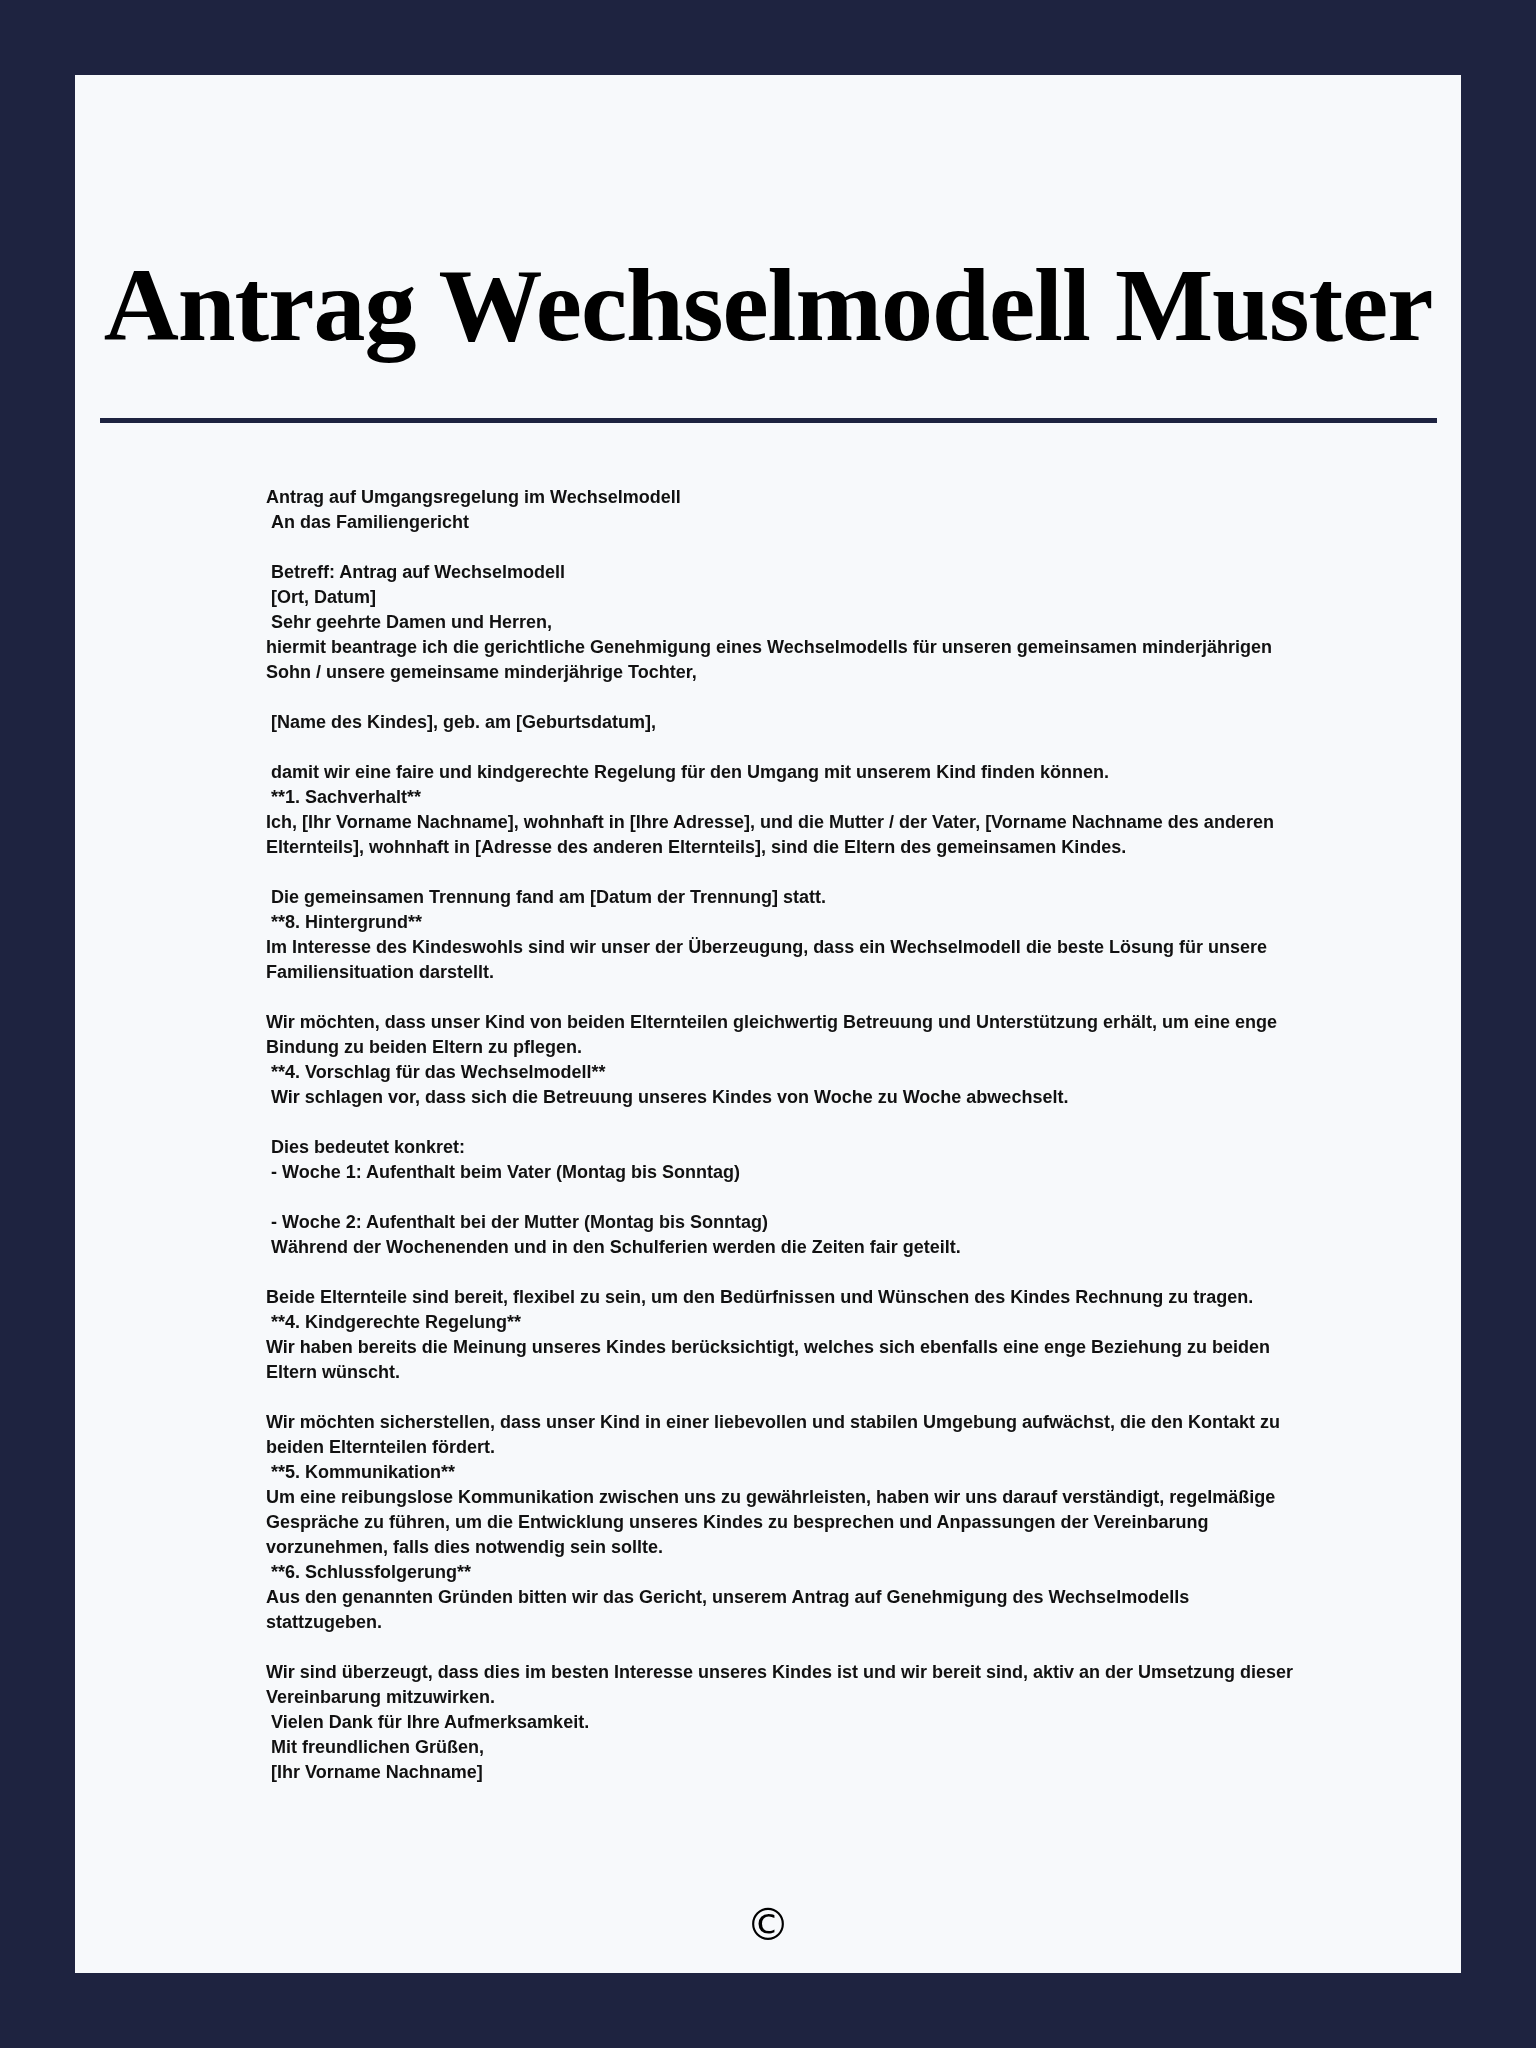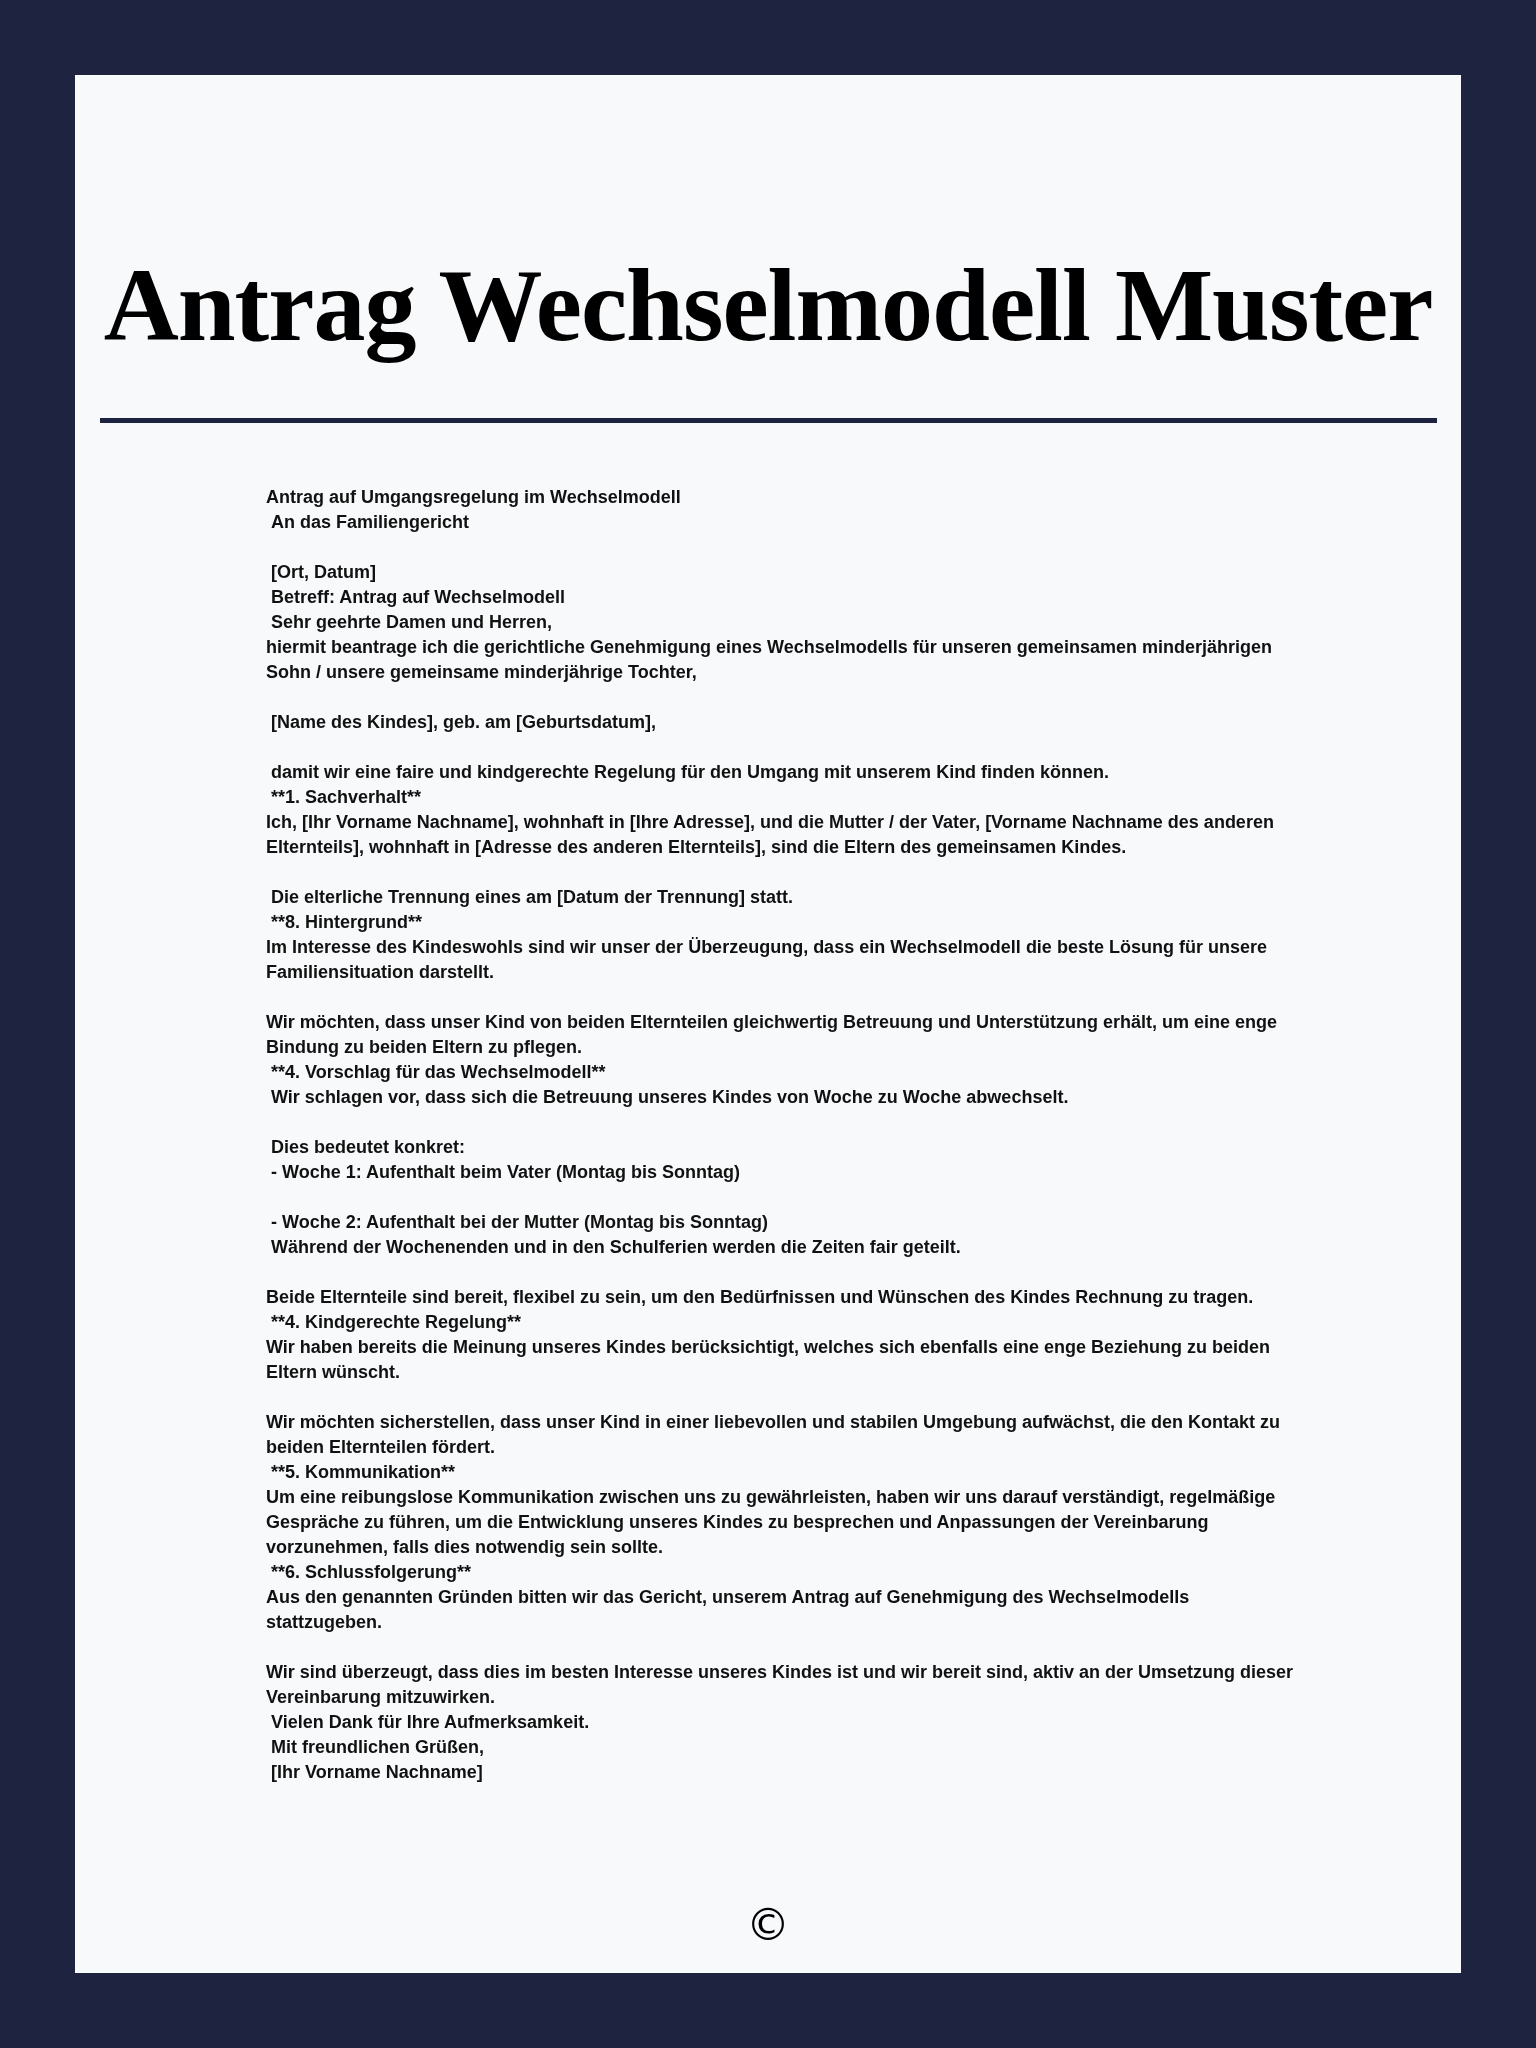--- a/index.html
+++ b/index.html
@@ -65,32 +65,32 @@
 <div class="page"></div>
 
 <h1 class="title">Antrag Wechselmodell Muster</h1>
 
 <div class="rule"></div>
 
 <div class="body-text">
   <span class="line">Antrag auf Umgangsregelung im Wechselmodell</span>
   <span class="line"> An das Familiengericht</span>
   <span class="line"></span>
+  <span class="line"> Betreff: Antrag auf Wechselmodell</span>
   <span class="line"> [Ort, Datum]</span>
-  <span class="line"> Betreff: Antrag auf Wechselmodell</span>
   <span class="line"> Sehr geehrte Damen und Herren,</span>
   <span class="line">hiermit beantrage ich die gerichtliche Genehmigung eines Wechselmodells für unseren gemeinsamen minderjährigen Sohn / unsere gemeinsame minderjährige Tochter,</span>
   <span class="line"></span>
   <span class="line"> [Name des Kindes], geb. am [Geburtsdatum],</span>
   <span class="line"></span>
   <span class="line"> damit wir eine faire und kindgerechte Regelung für den Umgang mit unserem Kind finden können.</span>
   <span class="line"> **1. Sachverhalt**</span>
   <span class="line">Ich, [Ihr Vorname Nachname], wohnhaft in [Ihre Adresse], und die Mutter / der Vater, [Vorname Nachname des anderen Elternteils], wohnhaft in [Adresse des anderen Elternteils], sind die Eltern des gemeinsamen Kindes.</span>
   <span class="line"></span>
-  <span class="line"> Die elterliche Trennung eines am [Datum der Trennung] statt.</span>
+  <span class="line"> Die gemeinsamen Trennung fand am [Datum der Trennung] statt.</span>
   <span class="line"> **8. Hintergrund**</span>
   <span class="line">Im Interesse des Kindeswohls sind wir unser der Überzeugung, dass ein Wechselmodell die beste Lösung für unsere Familiensituation darstellt.</span>
   <span class="line"></span>
   <span class="line">Wir möchten, dass unser Kind von beiden Elternteilen gleichwertig Betreuung und Unterstützung erhält, um eine enge Bindung zu beiden Eltern zu pflegen.</span>
   <span class="line"> **4. Vorschlag für das Wechselmodell**</span>
   <span class="line"> Wir schlagen vor, dass sich die Betreuung unseres Kindes von Woche zu Woche abwechselt.</span>
   <span class="line"></span>
   <span class="line"> Dies bedeutet konkret:</span>
   <span class="line"> - Woche 1: Aufenthalt beim Vater (Montag bis Sonntag)</span>
   <span class="line"></span>

